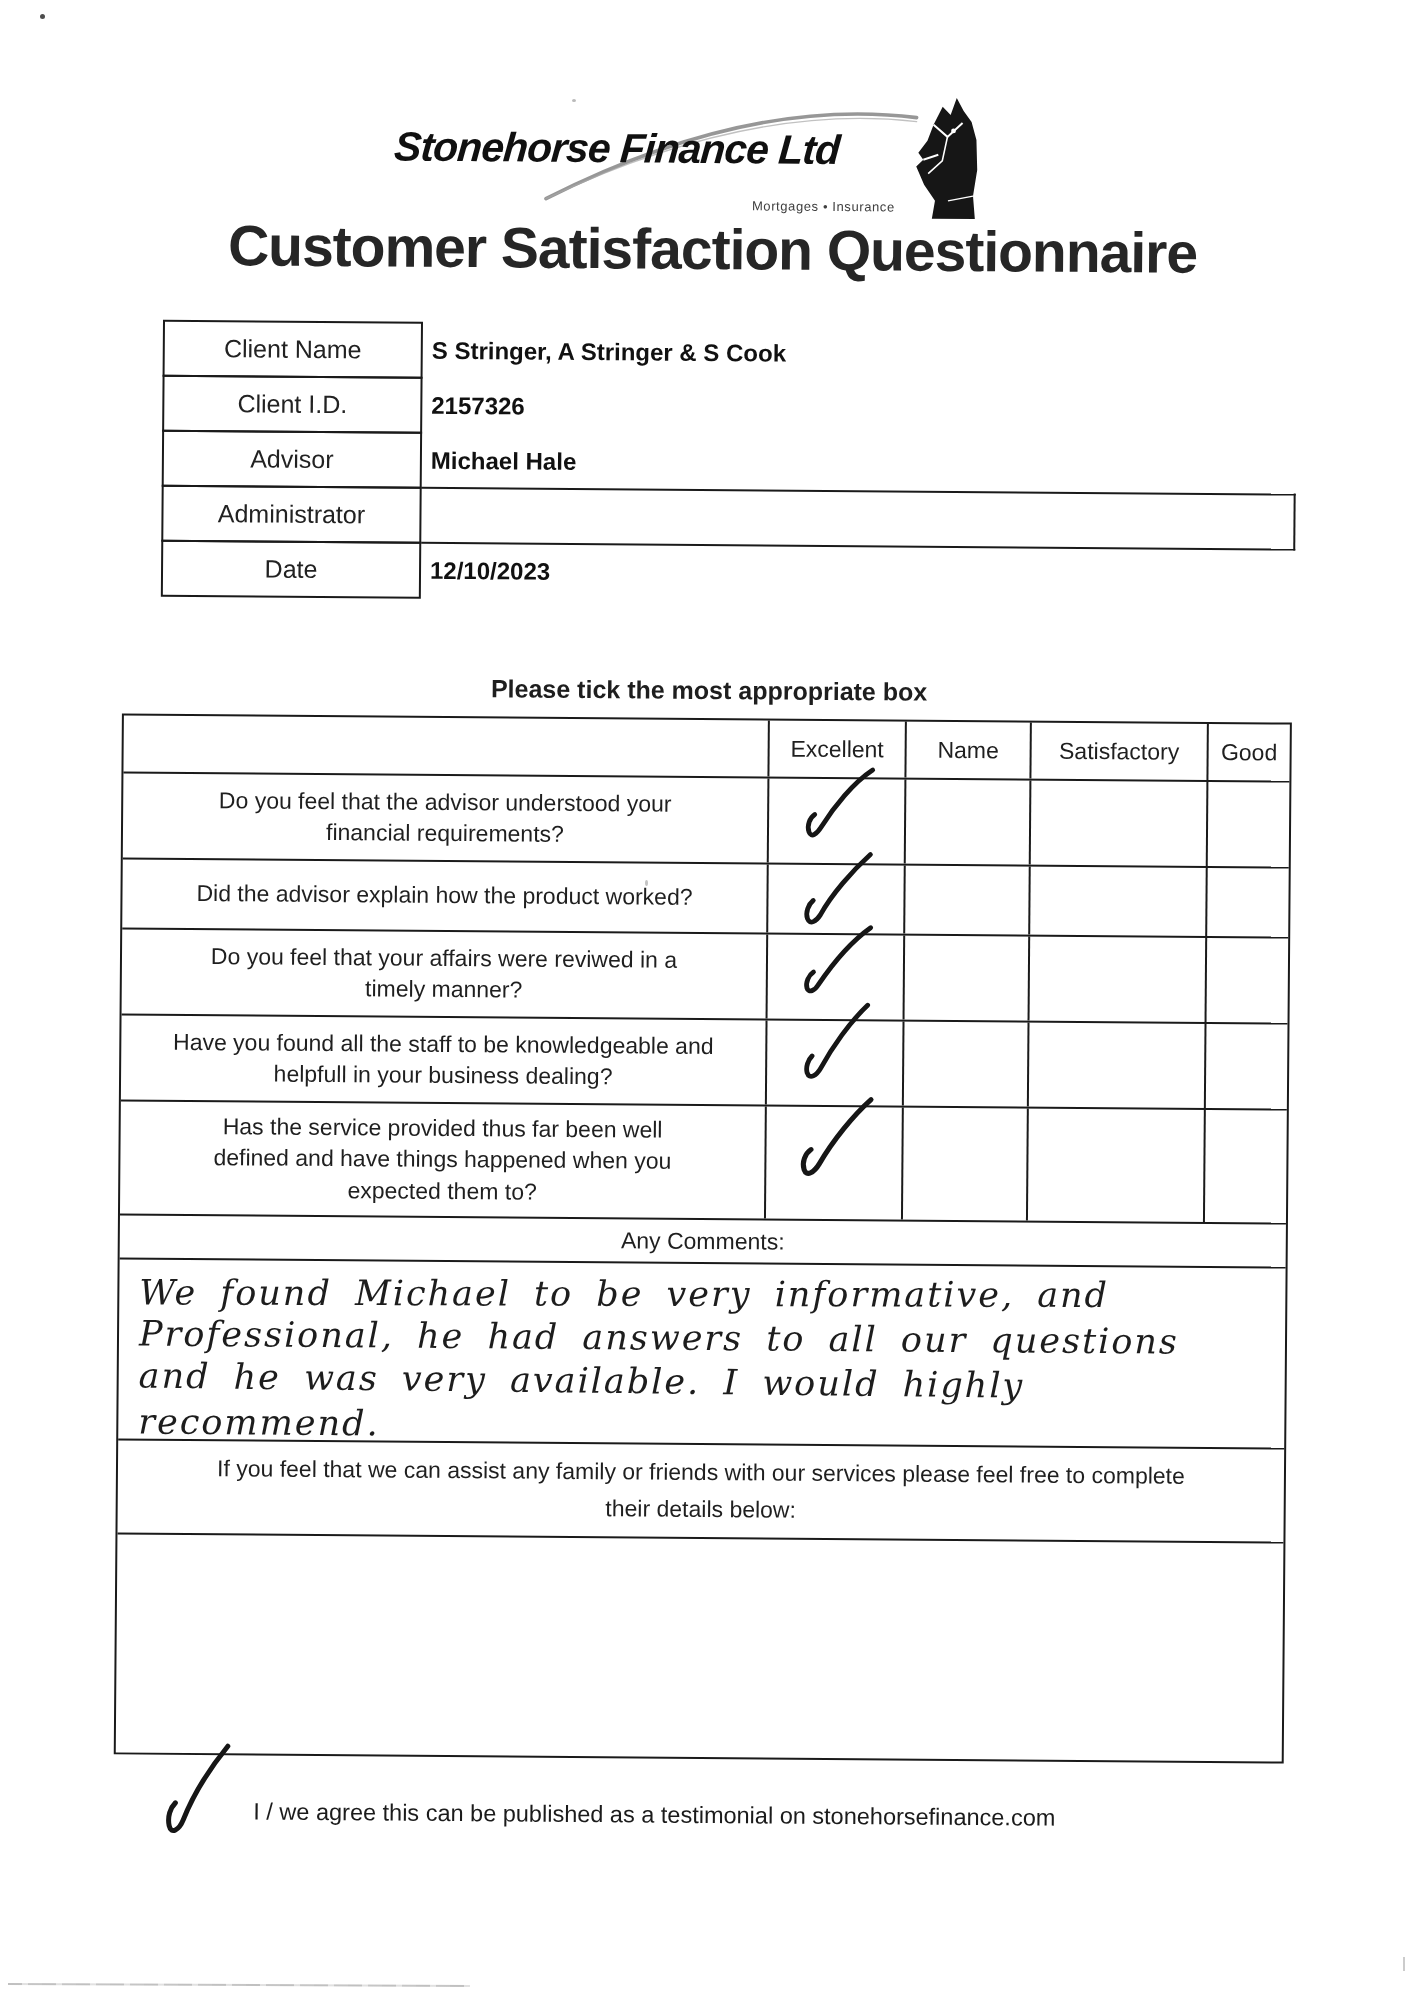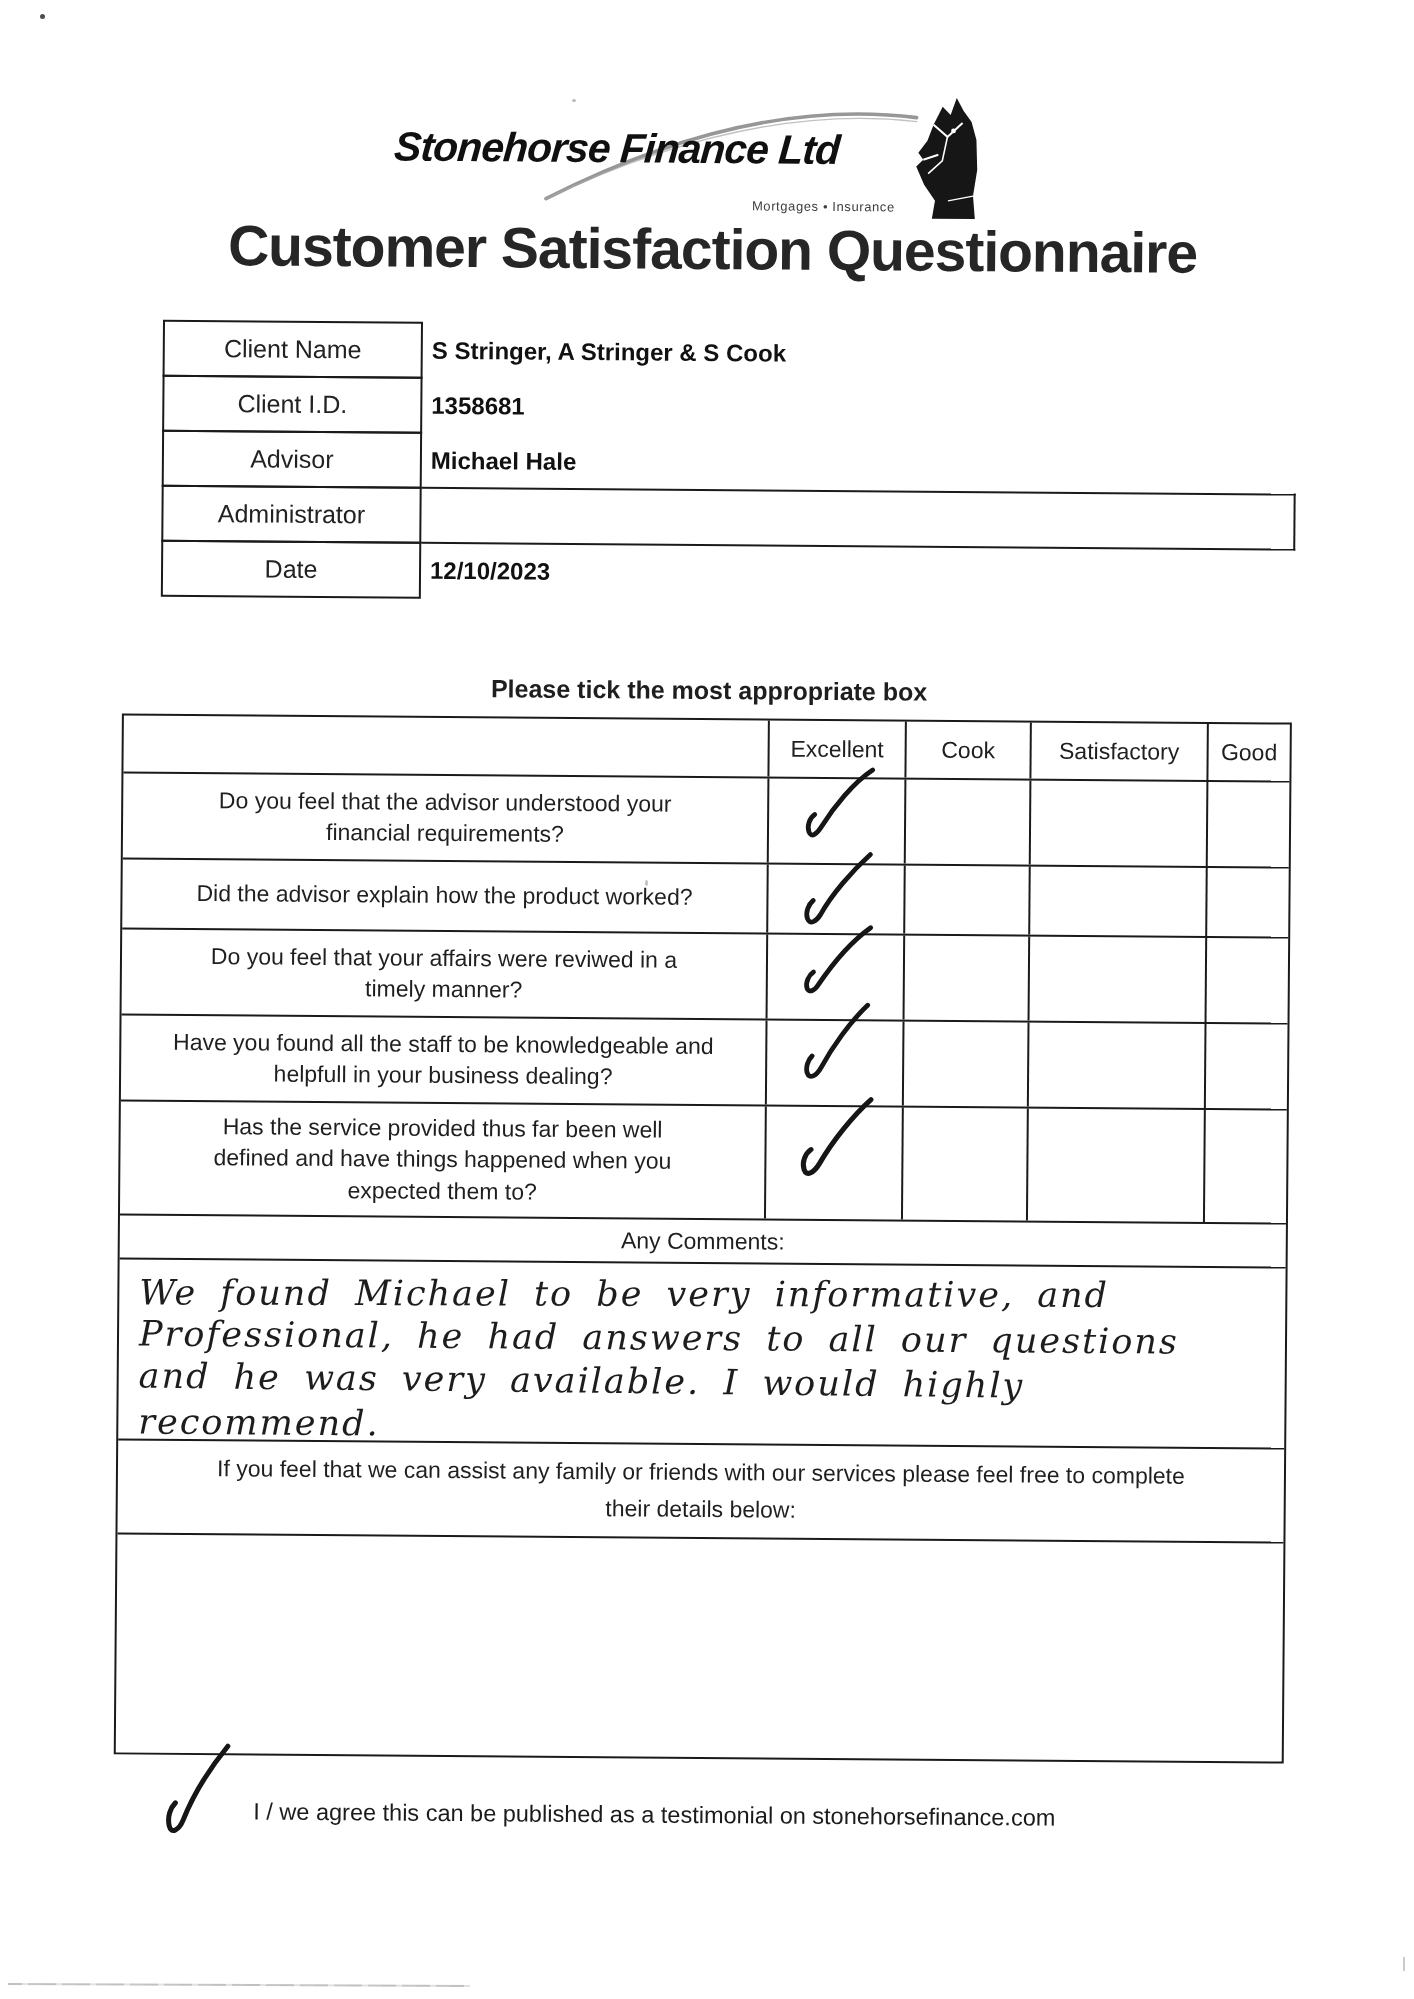--- a/index.html
+++ b/index.html
@@ -103,21 +103,21 @@
 
     <div class="doc-title">Customer Satisfaction Questionnaire</div>
 
     <div class="client-table">
       <div class="ct-row">
         <div class="ct-label">Client Name</div>
         <div class="ct-value">S Stringer, A Stringer &amp; S Cook</div>
       </div>
       <div class="ct-row">
         <div class="ct-label">Client I.D.</div>
-        <div class="ct-value">1358681</div>
+        <div class="ct-value">2157326</div>
       </div>
       <div class="ct-row">
         <div class="ct-label">Advisor</div>
         <div class="ct-value">Michael Hale</div>
       </div>
       <div class="ct-row">
         <div class="ct-label">Administrator</div>
         <div class="ct-value boxed"></div>
       </div>
       <div class="ct-row">
@@ -126,21 +126,21 @@
       </div>
     </div>
 
     <div class="tick-instruction">Please tick the most appropriate box</div>
 
     <div class="main-table">
 
       <div class="mt-row r-head">
         <div class="mt-cell c-q"></div>
         <div class="mt-cell c-e">Excellent</div>
-        <div class="mt-cell c-g">Cook</div>
+        <div class="mt-cell c-g">Name</div>
         <div class="mt-cell c-s">Satisfactory</div>
         <div class="mt-cell c-p">Good</div>
       </div>
 
       <div class="mt-row r-q1">
         <div class="mt-cell c-q">
           <div class="qtext w515">Do you feel that the advisor understood your financial requirements?</div>
         </div>
         <div class="mt-cell c-e">
           <svg class="tick" viewBox="0 0 100 110">

